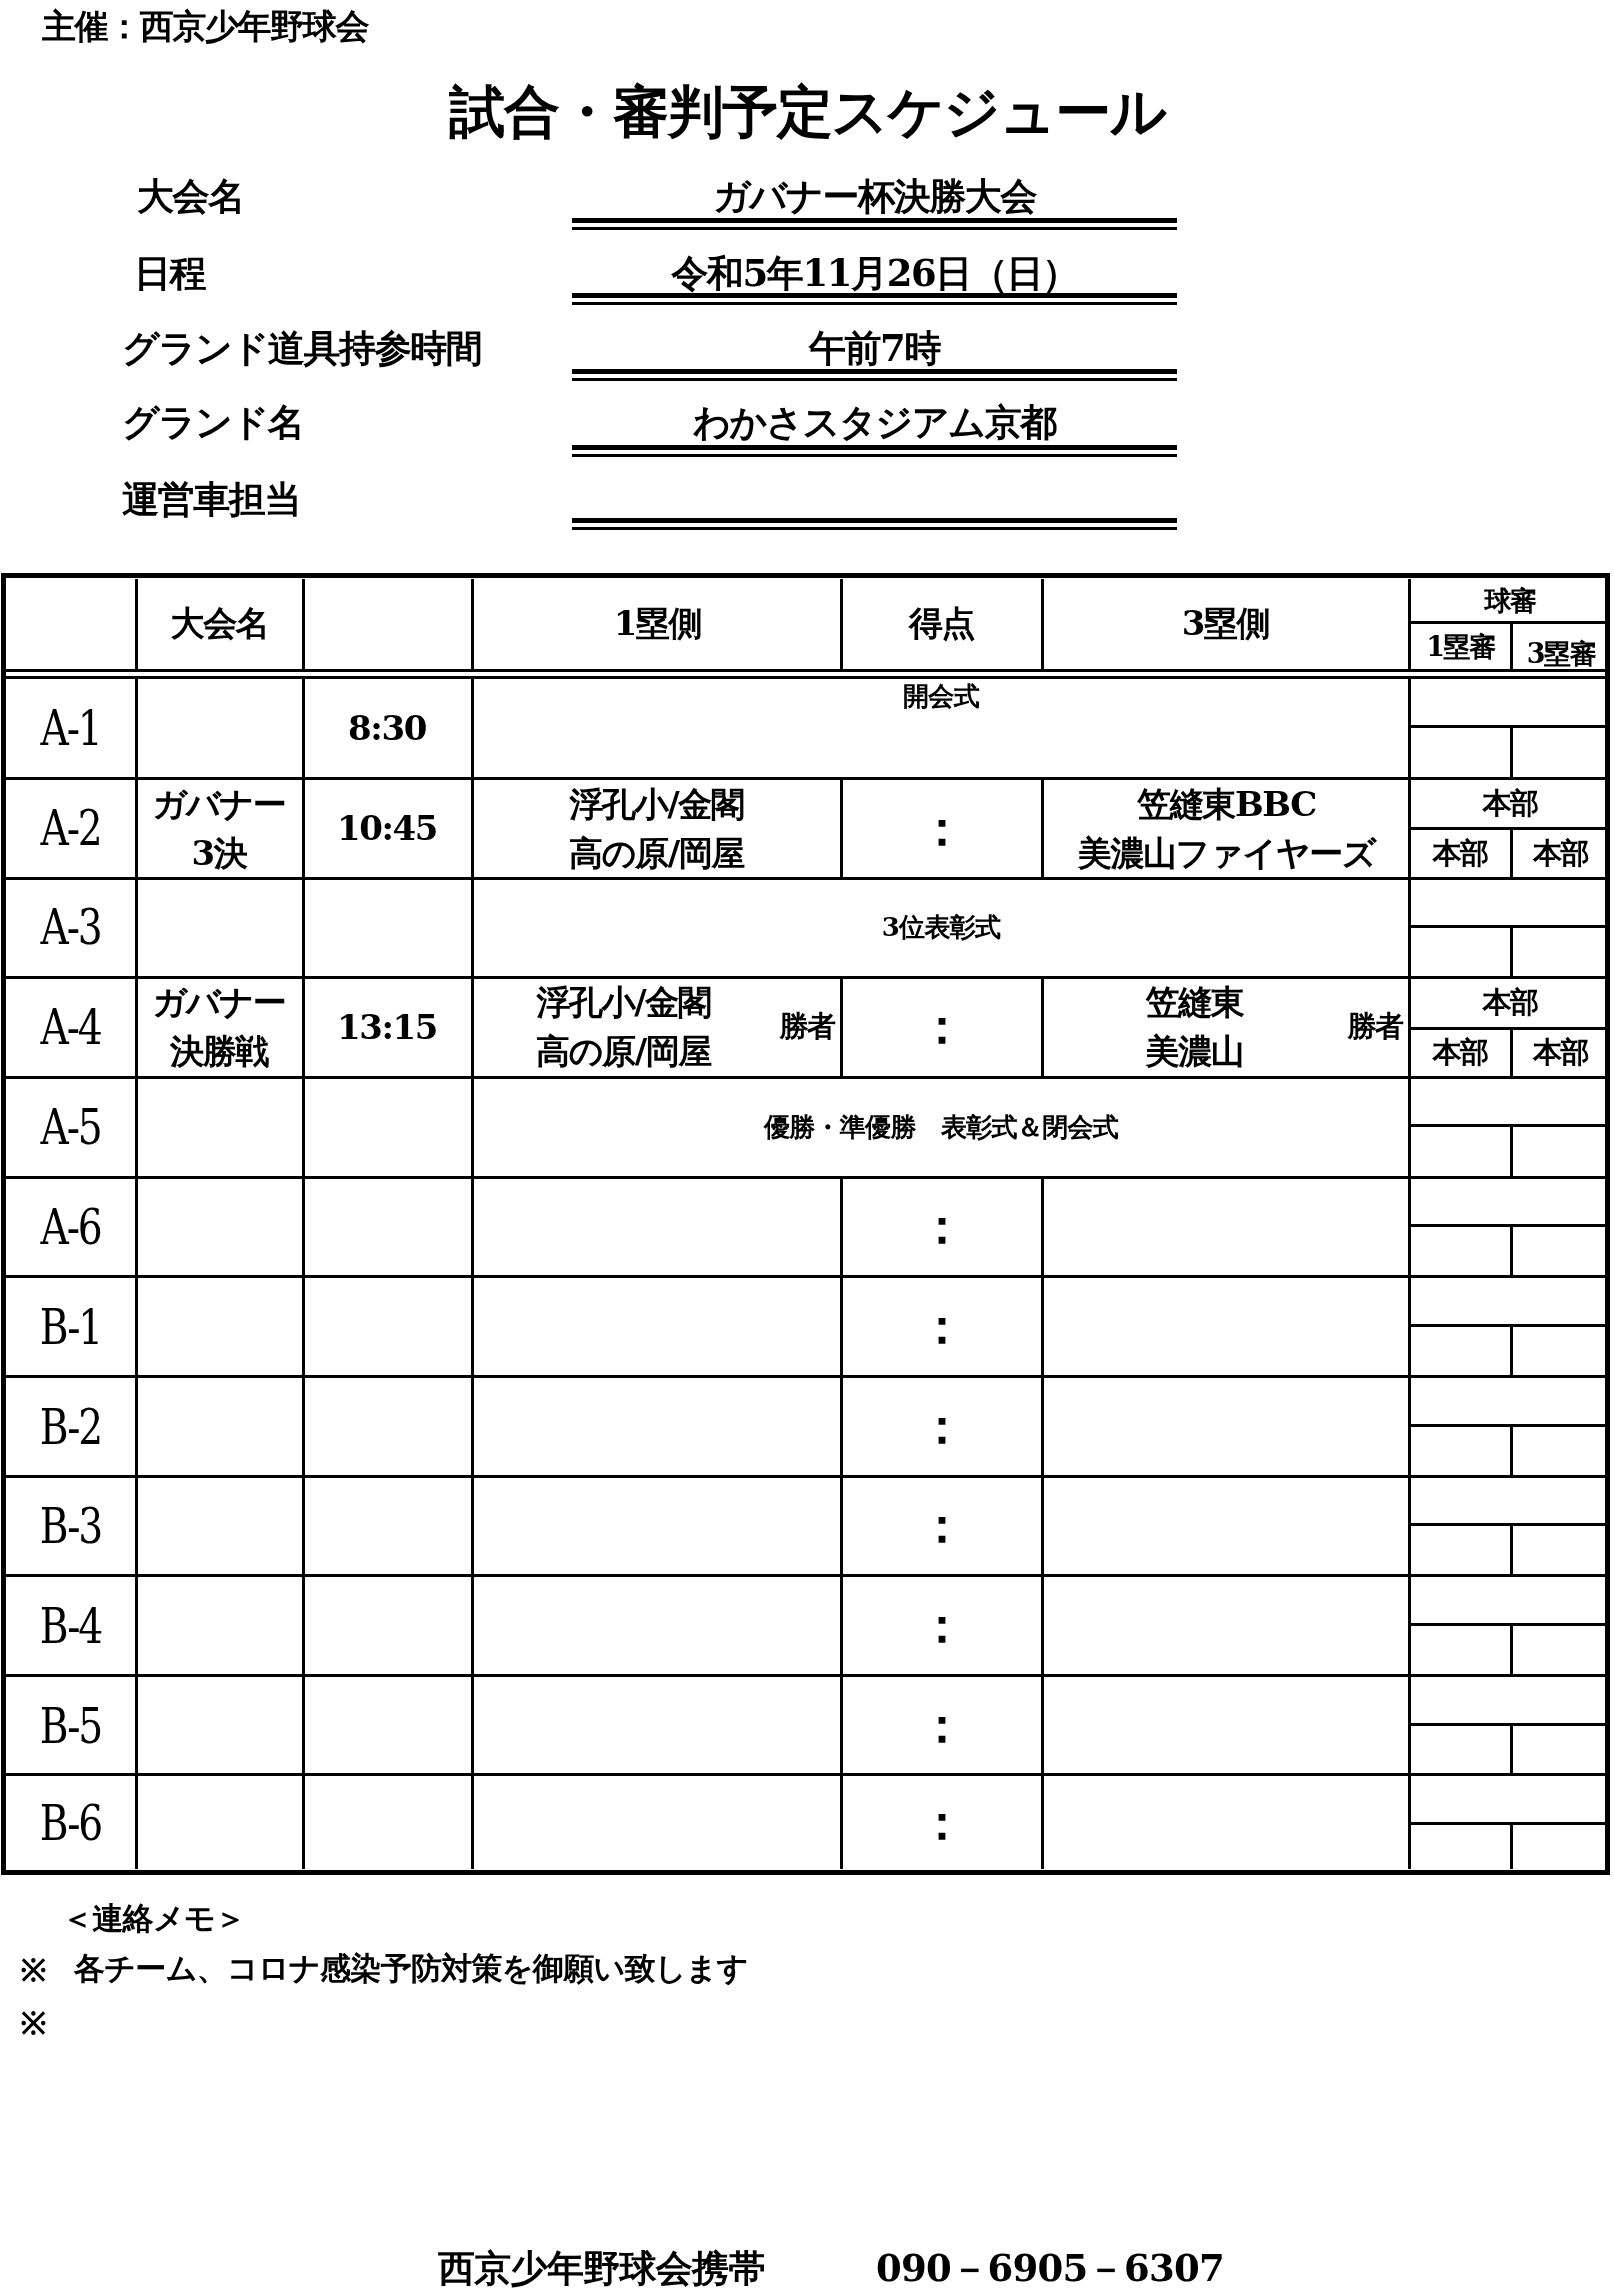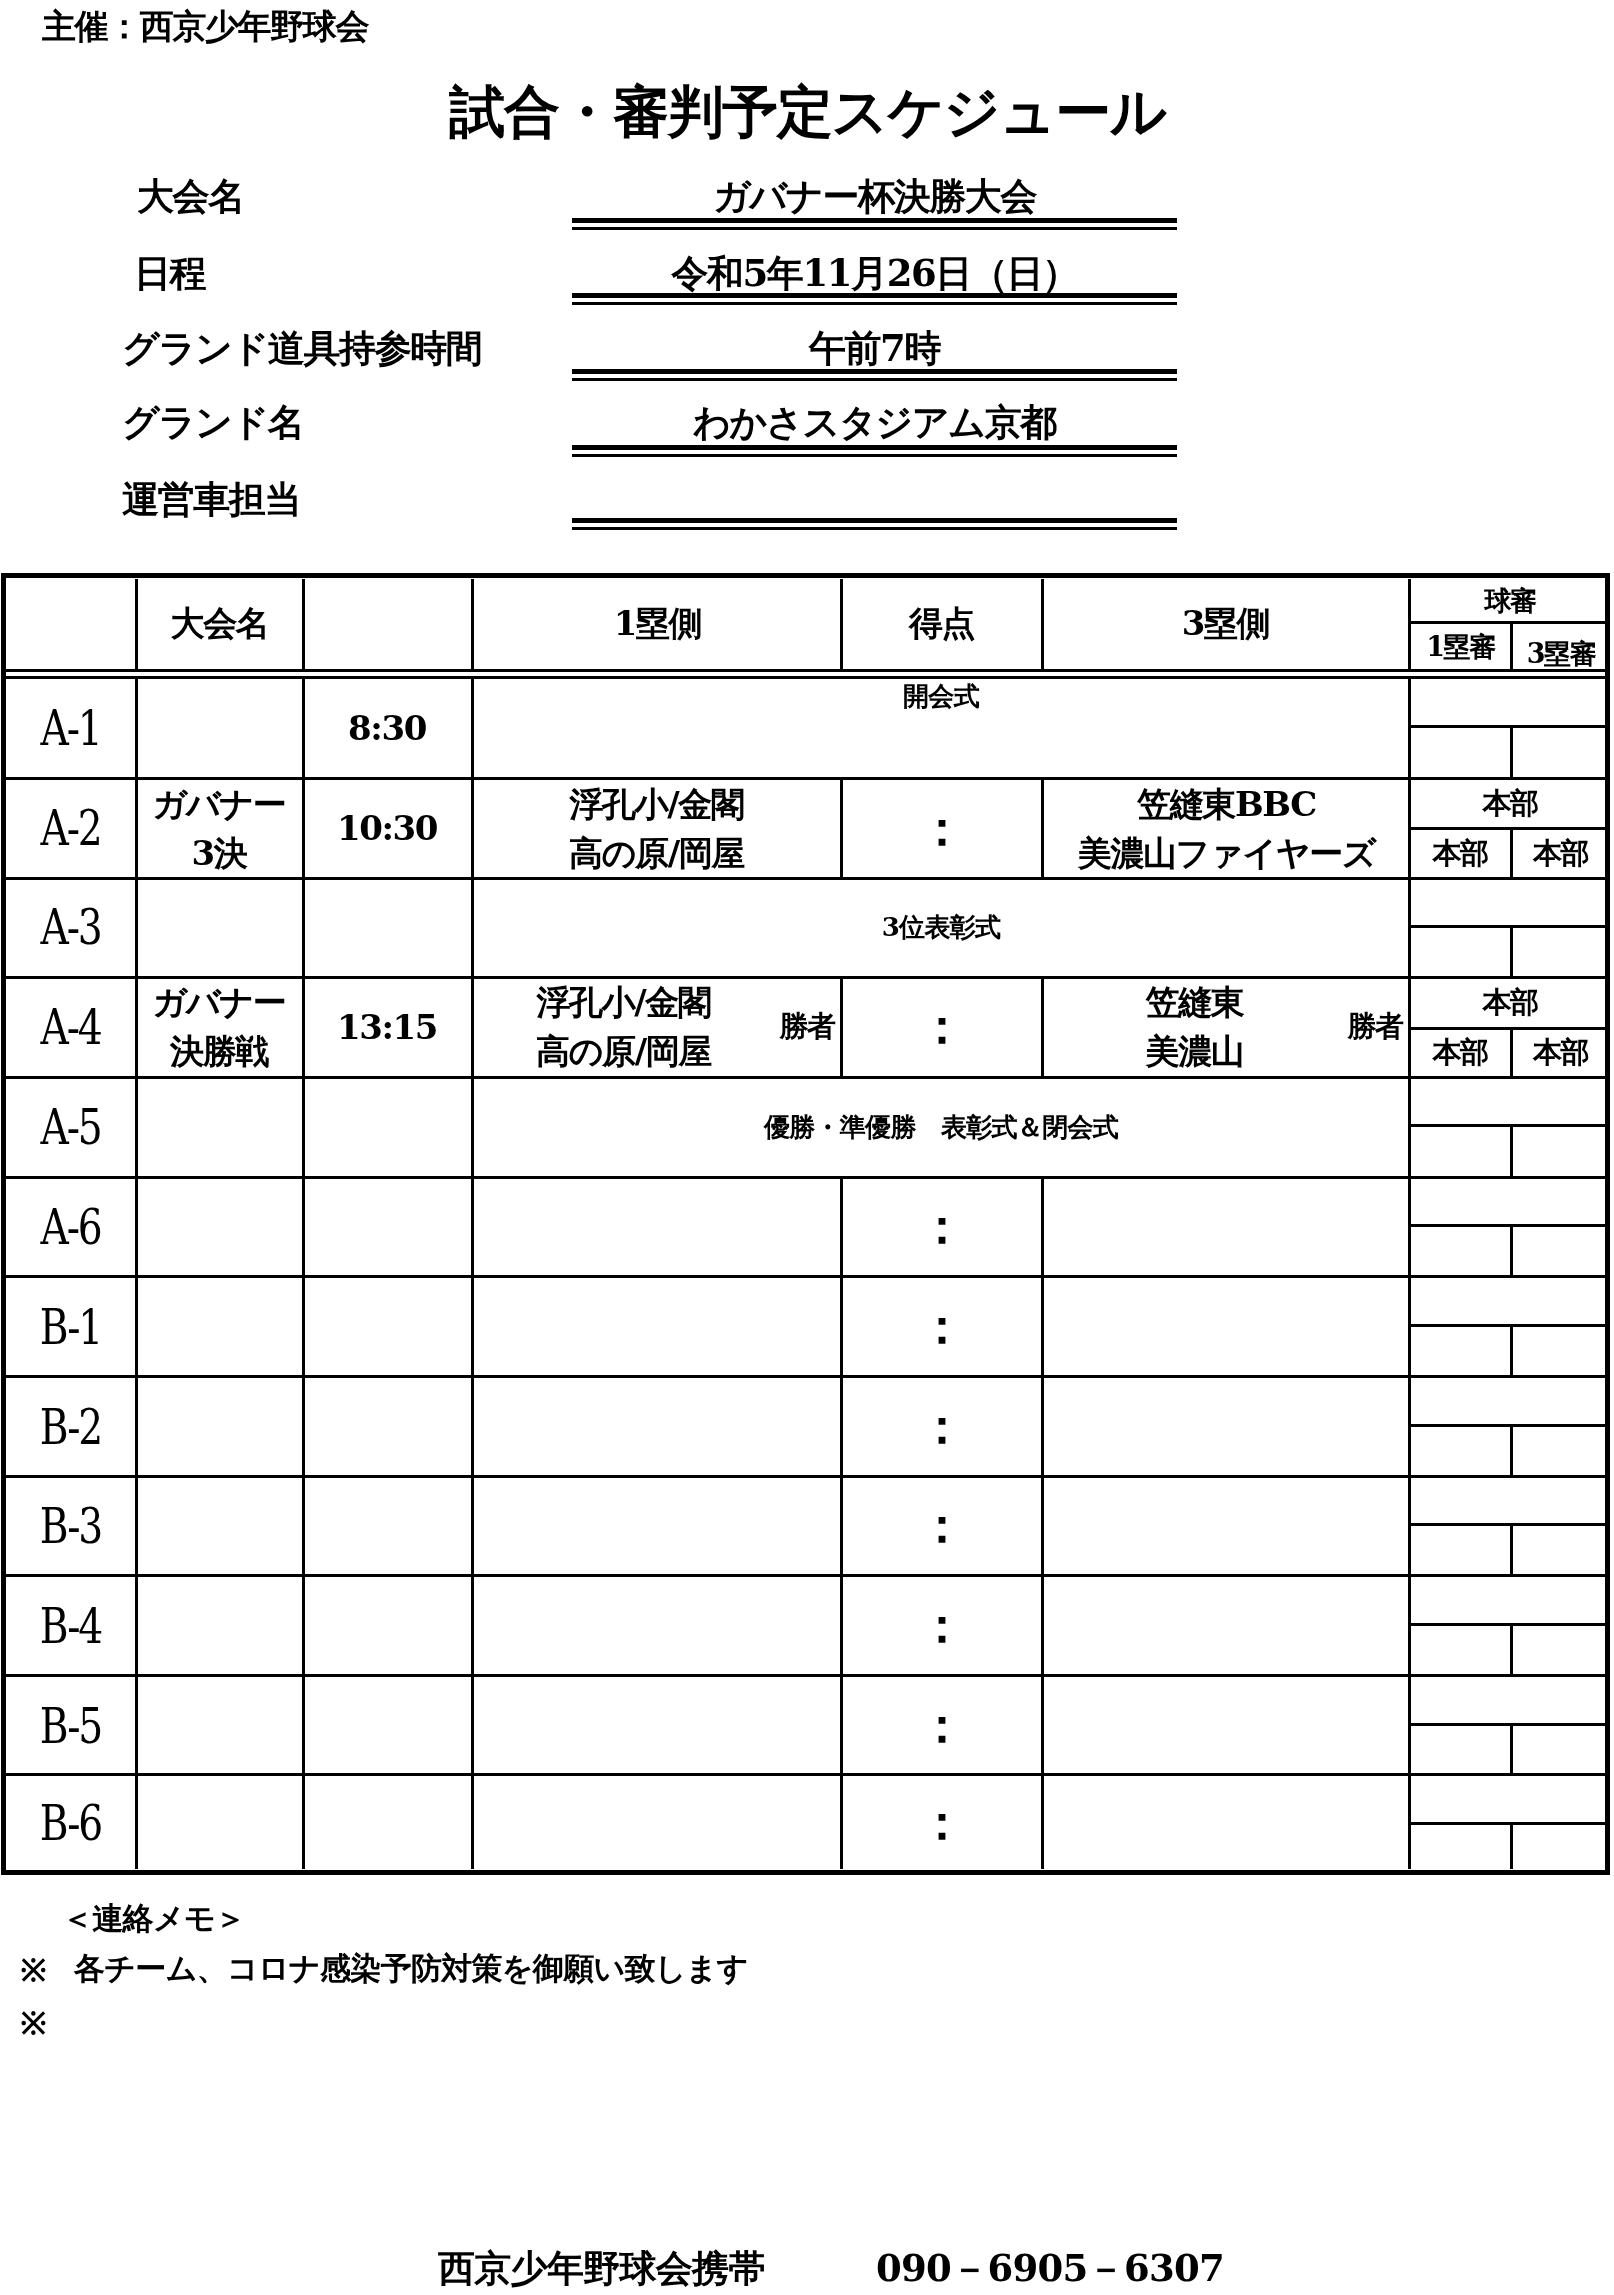--- a/index.html
+++ b/index.html
@@ -137,21 +137,21 @@
     <div class="cell small" style="left:1410px; top:155px; width:100px; height:49px;"></div>
     <div class="cell small" style="left:1512px; top:155px; width:97px; height:49px;"></div>
   </div>
 
   <div>
     <div class="cell rowid" style="left:5.5px; top:207px; width:129px; height:97px;">A-2</div>
     <div class="cell txt" style="left:136px; top:207px; width:166px; height:97px; flex-direction:column;">
       <span>ガバナー</span>
       <span>3決</span>
     </div>
-    <div class="cell txt" style="left:303px; top:207px; width:168px; height:97px;">10:30</div>
+    <div class="cell txt" style="left:303px; top:207px; width:168px; height:97px;">10:45</div>
     <div class="cell txt" style="left:473px; top:207px; width:367px; height:97px; flex-direction:column;">
       <span>浮孔小/金閣</span>
       <span>高の原/岡屋</span>
     </div>
     <div class="cell colon" style="left:843px; top:207px; width:198px; height:97px;">：</div>
     <div class="cell txt" style="left:1044px; top:207px; width:365px; height:97px; flex-direction:column;">
       <span>笠縫東BBC</span>
       <span>美濃山ファイヤーズ</span>
     </div>
     <div class="cell small" style="left:1410px; top:207px; width:200px; height:48px;">本部</div>

